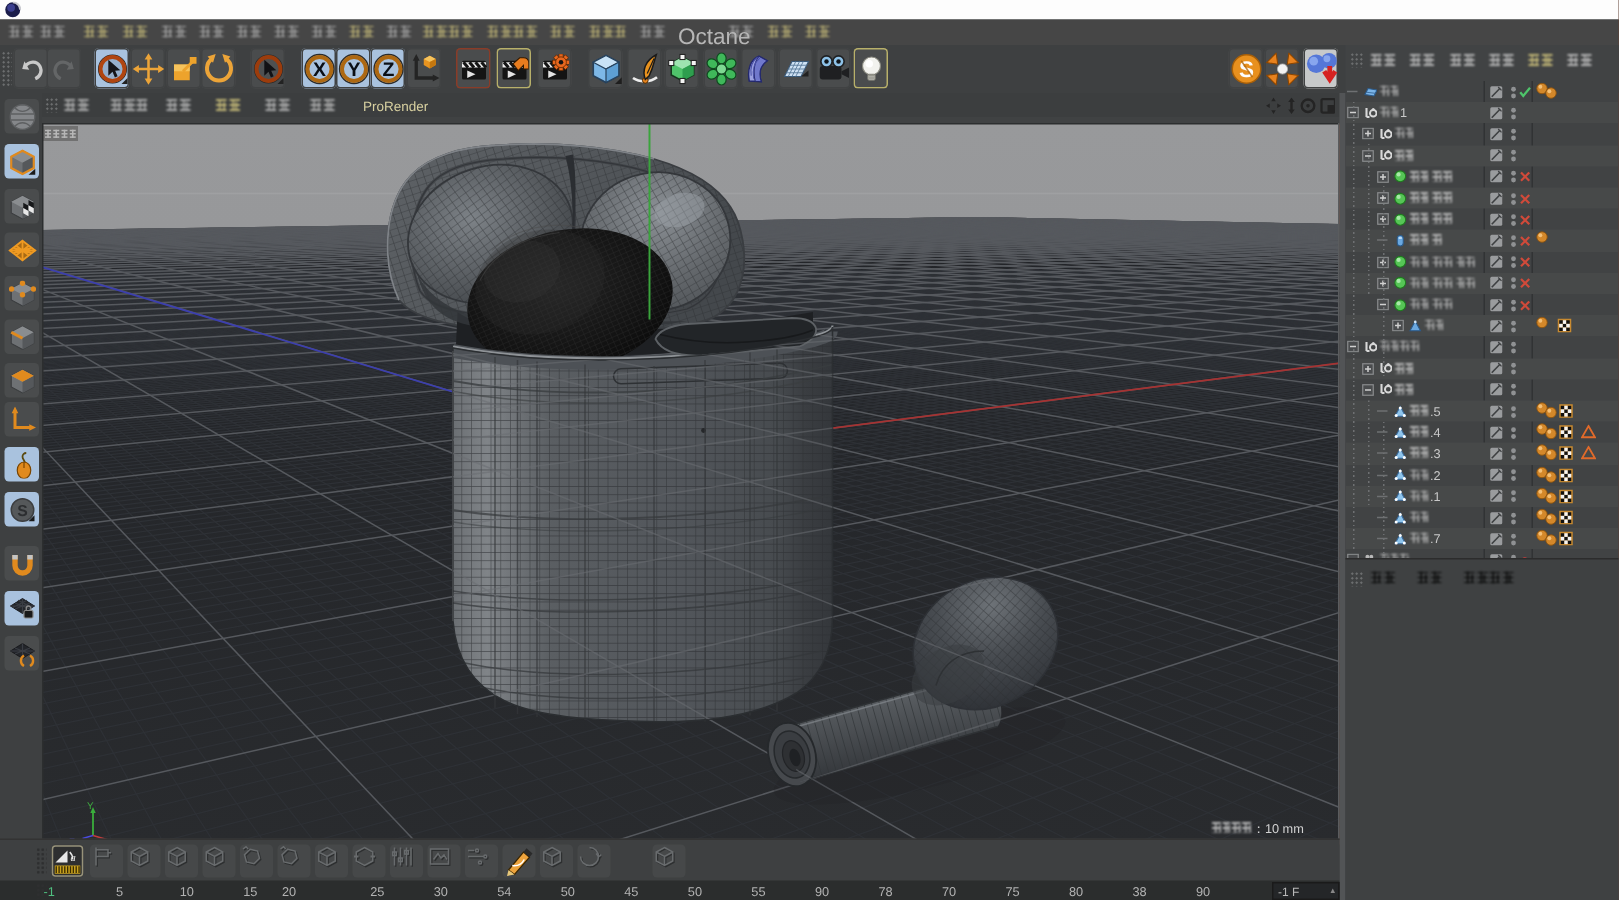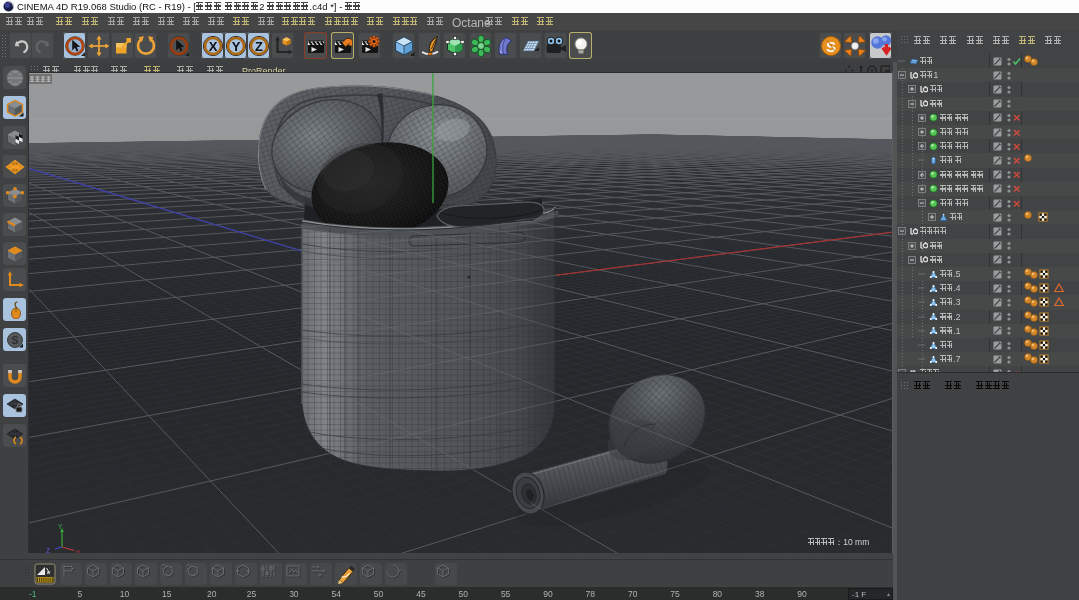--- a/index.html
+++ b/index.html
@@ -26,21 +26,21 @@
 .tb.blue{background:#a9c2de}
 .tb.lt{background:#c7c9ca}
 .tb.yb{box-shadow:inset 0 0 0 1px #b8b06a}
 .tb.rb{box-shadow:inset 0 0 0 1px #8a3c28}
 #leftbar{position:absolute;left:0;top:62px;width:28px;height:497px;background:#3e4041}
 .lb{position:absolute;left:3px;width:23px;height:23px;background:#4a4c4d;border-radius:3px}
 .lb.blue{background:#a9c2de}
 .lb svg{position:absolute;left:50%;top:50%;transform:translate(-50%,-50%)}
 #vphead{position:absolute;left:28px;top:62px;width:865px;height:16px;background:#3c3e3f;
 color:#bdbdbd;font-size:9px}
-#viewport{position:absolute;left:28px;top:72px;width:865px;height:481px;background:#c2410c}
+#viewport{position:absolute;left:28px;top:82px;width:865px;height:481px;background:#c2410c}
 #split{position:absolute;left:893px;top:62px;width:4px;height:538px;background:#525456}
 #rpanel{position:absolute;left:897px;top:30px;width:182px;height:570px;background:#414344}
 #ompanel{position:absolute;left:0;top:0;width:182px;height:342px;overflow:hidden}
 #ommenu{position:absolute;left:0;top:0;width:182px;height:20px;background:#414344;color:#c6c6c6;font-size:9px}
 .omrow{position:absolute;left:0;width:182px;height:14.2px}
 .omrow.alt{background:#474949}
 .omlbl{position:absolute;top:3px;height:9px;color:#c9c9c9;font-size:9px}
 #ompanel svg,#rpanel svg{display:block}
 #ampanel{position:absolute;left:897px;top:372px;width:182px;height:228px;background:#3f4142;border-top:1px solid #2c2c2c}
 #botrow{position:absolute;left:0;top:559px;width:893px;height:28px;background:#3e4041;border-top:1px solid #333}
@@ -50,40 +50,39 @@
 .grip{position:absolute;background-image:radial-gradient(circle,#707273 35%,transparent 40%);background-size:3px 3px}
 .gripd{position:absolute;background-image:radial-gradient(circle,#2e2f30 38%,transparent 44%);background-size:3px 3px}
 .zt{color:#222;height:9px;margin-top:1.5px}</style></head><body>
 
 <div id="title">
  <svg class="abs" style="left:3px;top:1px" width="11" height="11" viewBox="0 0 11 11">
   <circle cx="5.5" cy="5.5" r="5" fill="#1a1c4a"></circle>
       <circle cx="4.4" cy="4.2" r="2.6" fill="#3b3f8f"></circle>
   <path d="M5.5 .5 A5 5 0 0 1 10.5 5.5" fill="none" stroke="#c9cad0" stroke-width="1.4"></path>
  </svg>
- <span class="txt">CINEMA 4D R19.068 Studio (RC - R19) - [<i class="z zt" style="width:8px"></i><i class="z zt"></i><i class="z zt"></i> <i class="z zt"></i><i class="z zt"></i><i class="z zt"></i><i class="z zt"></i>2 <i class="z zt"></i><i class="z zt"></i><i class="z zt"></i><i class="z zt"></i><i class="z zt"></i>.c4d *] - <i class="z zt"></i><i class="z zt"></i></span>
 </div>
 <div id="menubar">
     <span class="mi" style="left:6px"><i class="z"></i><i class="z"></i></span>
     <span class="mi" style="left:27px"><i class="z"></i><i class="z"></i></span>
     <span class="mi yel" style="left:56px"><i class="z"></i><i class="z"></i></span>
     <span class="mi yel" style="left:82px"><i class="z"></i><i class="z"></i></span>
     <span class="mi" style="left:108px"><i class="z"></i><i class="z"></i></span>
     <span class="mi" style="left:133px"><i class="z"></i><i class="z"></i></span>
     <span class="mi" style="left:158px"><i class="z"></i><i class="z"></i></span>
     <span class="mi" style="left:183px"><i class="z"></i><i class="z"></i></span>
     <span class="mi" style="left:208px"><i class="z"></i><i class="z"></i></span>
     <span class="mi yel" style="left:233px"><i class="z"></i><i class="z"></i></span>
     <span class="mi" style="left:258px"><i class="z"></i><i class="z"></i></span>
     <span class="mi yel" style="left:282px"><i class="z"></i><i class="z"></i><i class="z"></i><i class="z"></i></span>
     <span class="mi yel" style="left:325px"><i class="z"></i><i class="z"></i><i class="z"></i><i class="z"></i></span>
     <span class="mi yel" style="left:367px"><i class="z"></i><i class="z"></i></span>
     <span class="mi yel" style="left:393px"><i class="z"></i><i class="z"></i><i class="z"></i></span>
     <span class="mi" style="left:427px"><i class="z"></i><i class="z"></i></span>
-    <span class="mi" style="left:452px;font-size:12px;top:3px">Octane</span>
+    <span class="mi" style="left:452px;font-size:15px;top:3px">Octane</span>
     <span class="mi" style="left:486px"><i class="z"></i><i class="z"></i></span>
     <span class="mi yel" style="left:512px"><i class="z"></i><i class="z"></i></span>
     <span class="mi yel" style="left:537px"><i class="z"></i><i class="z"></i></span>
   </div>
 <div id="toolbar">
     <div class="grip" style="left:1px;top:4px;width:7px;height:24px"></div>
     <div class="tb " style="left:9px">
       <svg width="18" height="16" viewBox="0 0 18 16">
         <path d="M4.5 6.5 C7.5 2.5 12.5 2.5 14.5 6 C16.3 9.2 15 13 11.5 14.5" fill="none" stroke="#c9c9c9" stroke-width="2.2"></path>
         <path d="M7.5 8.5 L2.8 8 L4.3 2.8 Z" fill="#c9c9c9"></path>
@@ -1554,21 +1553,21 @@
           <path d="M8 2 L13.5 5 L13.5 11 L8 14 L2.5 11 L2.5 5 Z M2.5 5 L8 8 L13.5 5 M8 8 L8 14"></path>
         </g>
       </svg></div>
   </div>
 <div id="ruler">
     <div class="gripd" style="left:24px;top:2px;width:7px;height:10px"></div>
     <span class="rn" style="left:29px;color:#4fbf7f">-1</span>
     <span class="rn" style="left:77.4px">5</span>
     <span class="rn" style="left:119.75px">10</span>
     <span class="rn" style="left:162.10000000000002px">15</span>
-    <span class="rn" style="left:207px">20</span>
+    <span class="rn" style="left:188px">20</span>
     <span class="rn" style="left:246.8px">25</span>
     <span class="rn" style="left:289.15px">30</span>
     <span class="rn" style="left:331.5px">54</span>
     <span class="rn" style="left:373.85px">50</span>
     <span class="rn" style="left:416.20000000000005px">45</span>
     <span class="rn" style="left:458.55000000000007px">50</span>
     <span class="rn" style="left:500.9px">55</span>
     <span class="rn" style="left:543.25px">90</span>
     <span class="rn" style="left:585.6px">78</span>
     <span class="rn" style="left:627.95px">70</span>

